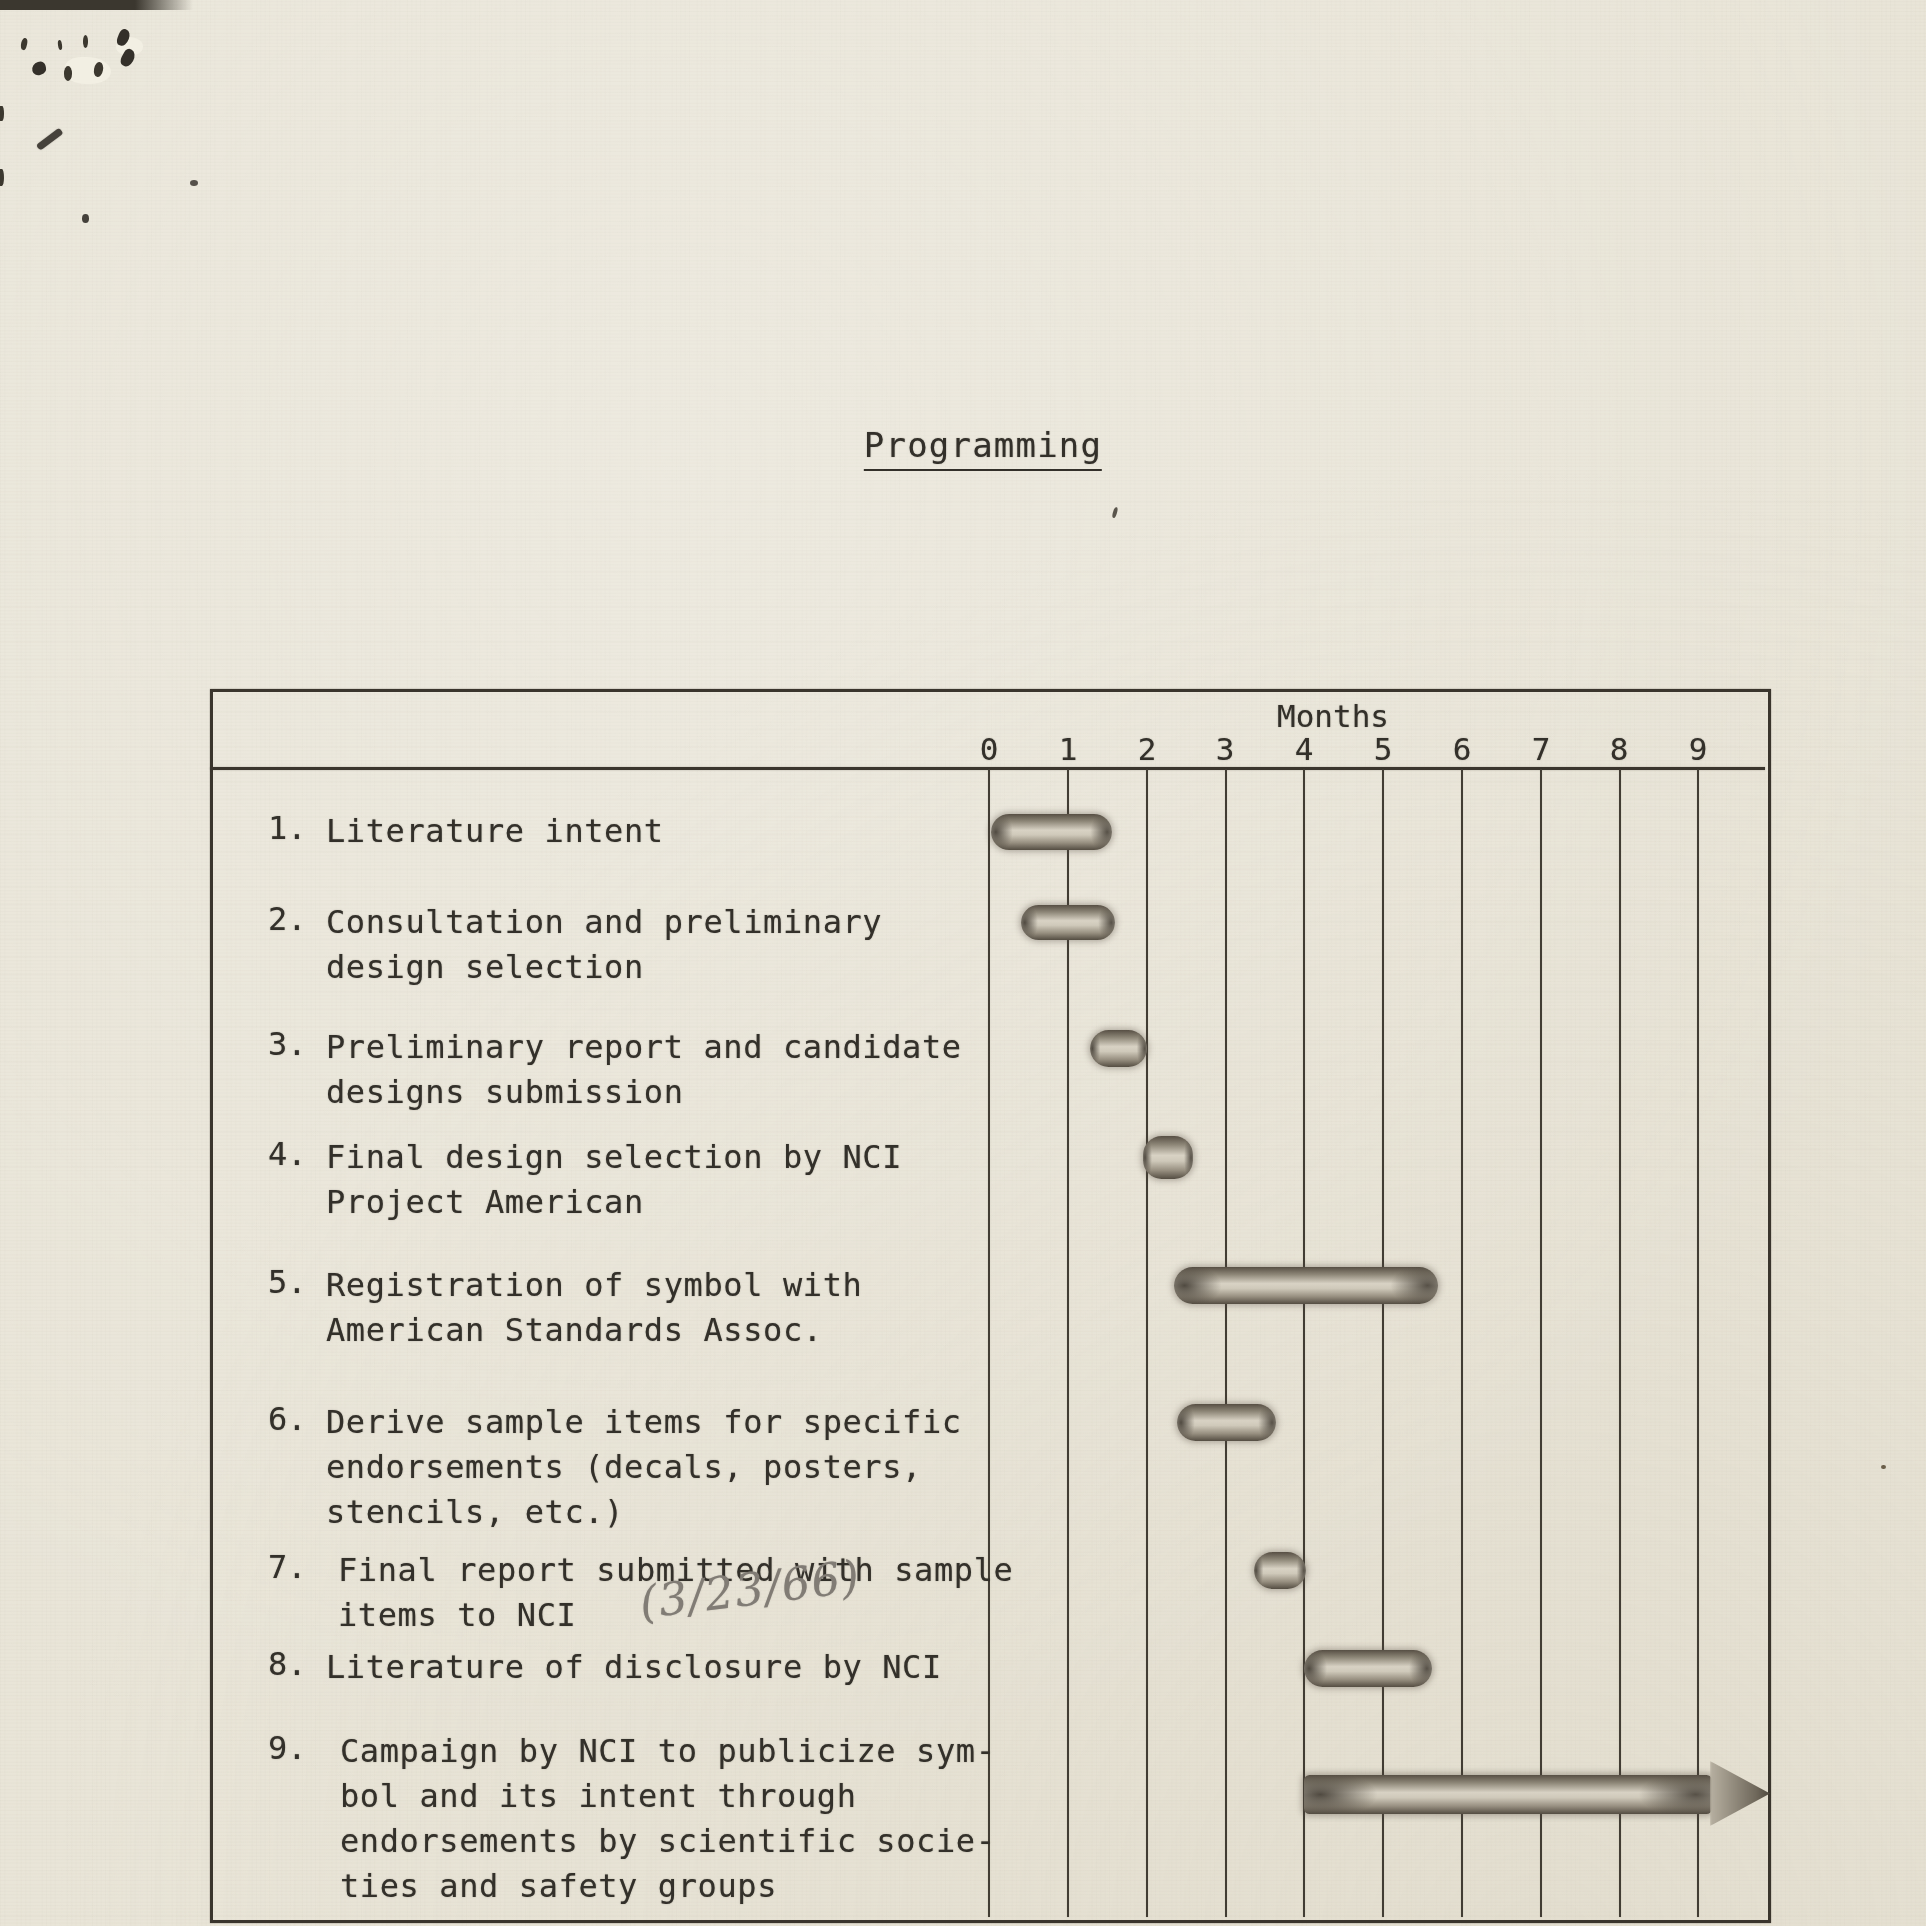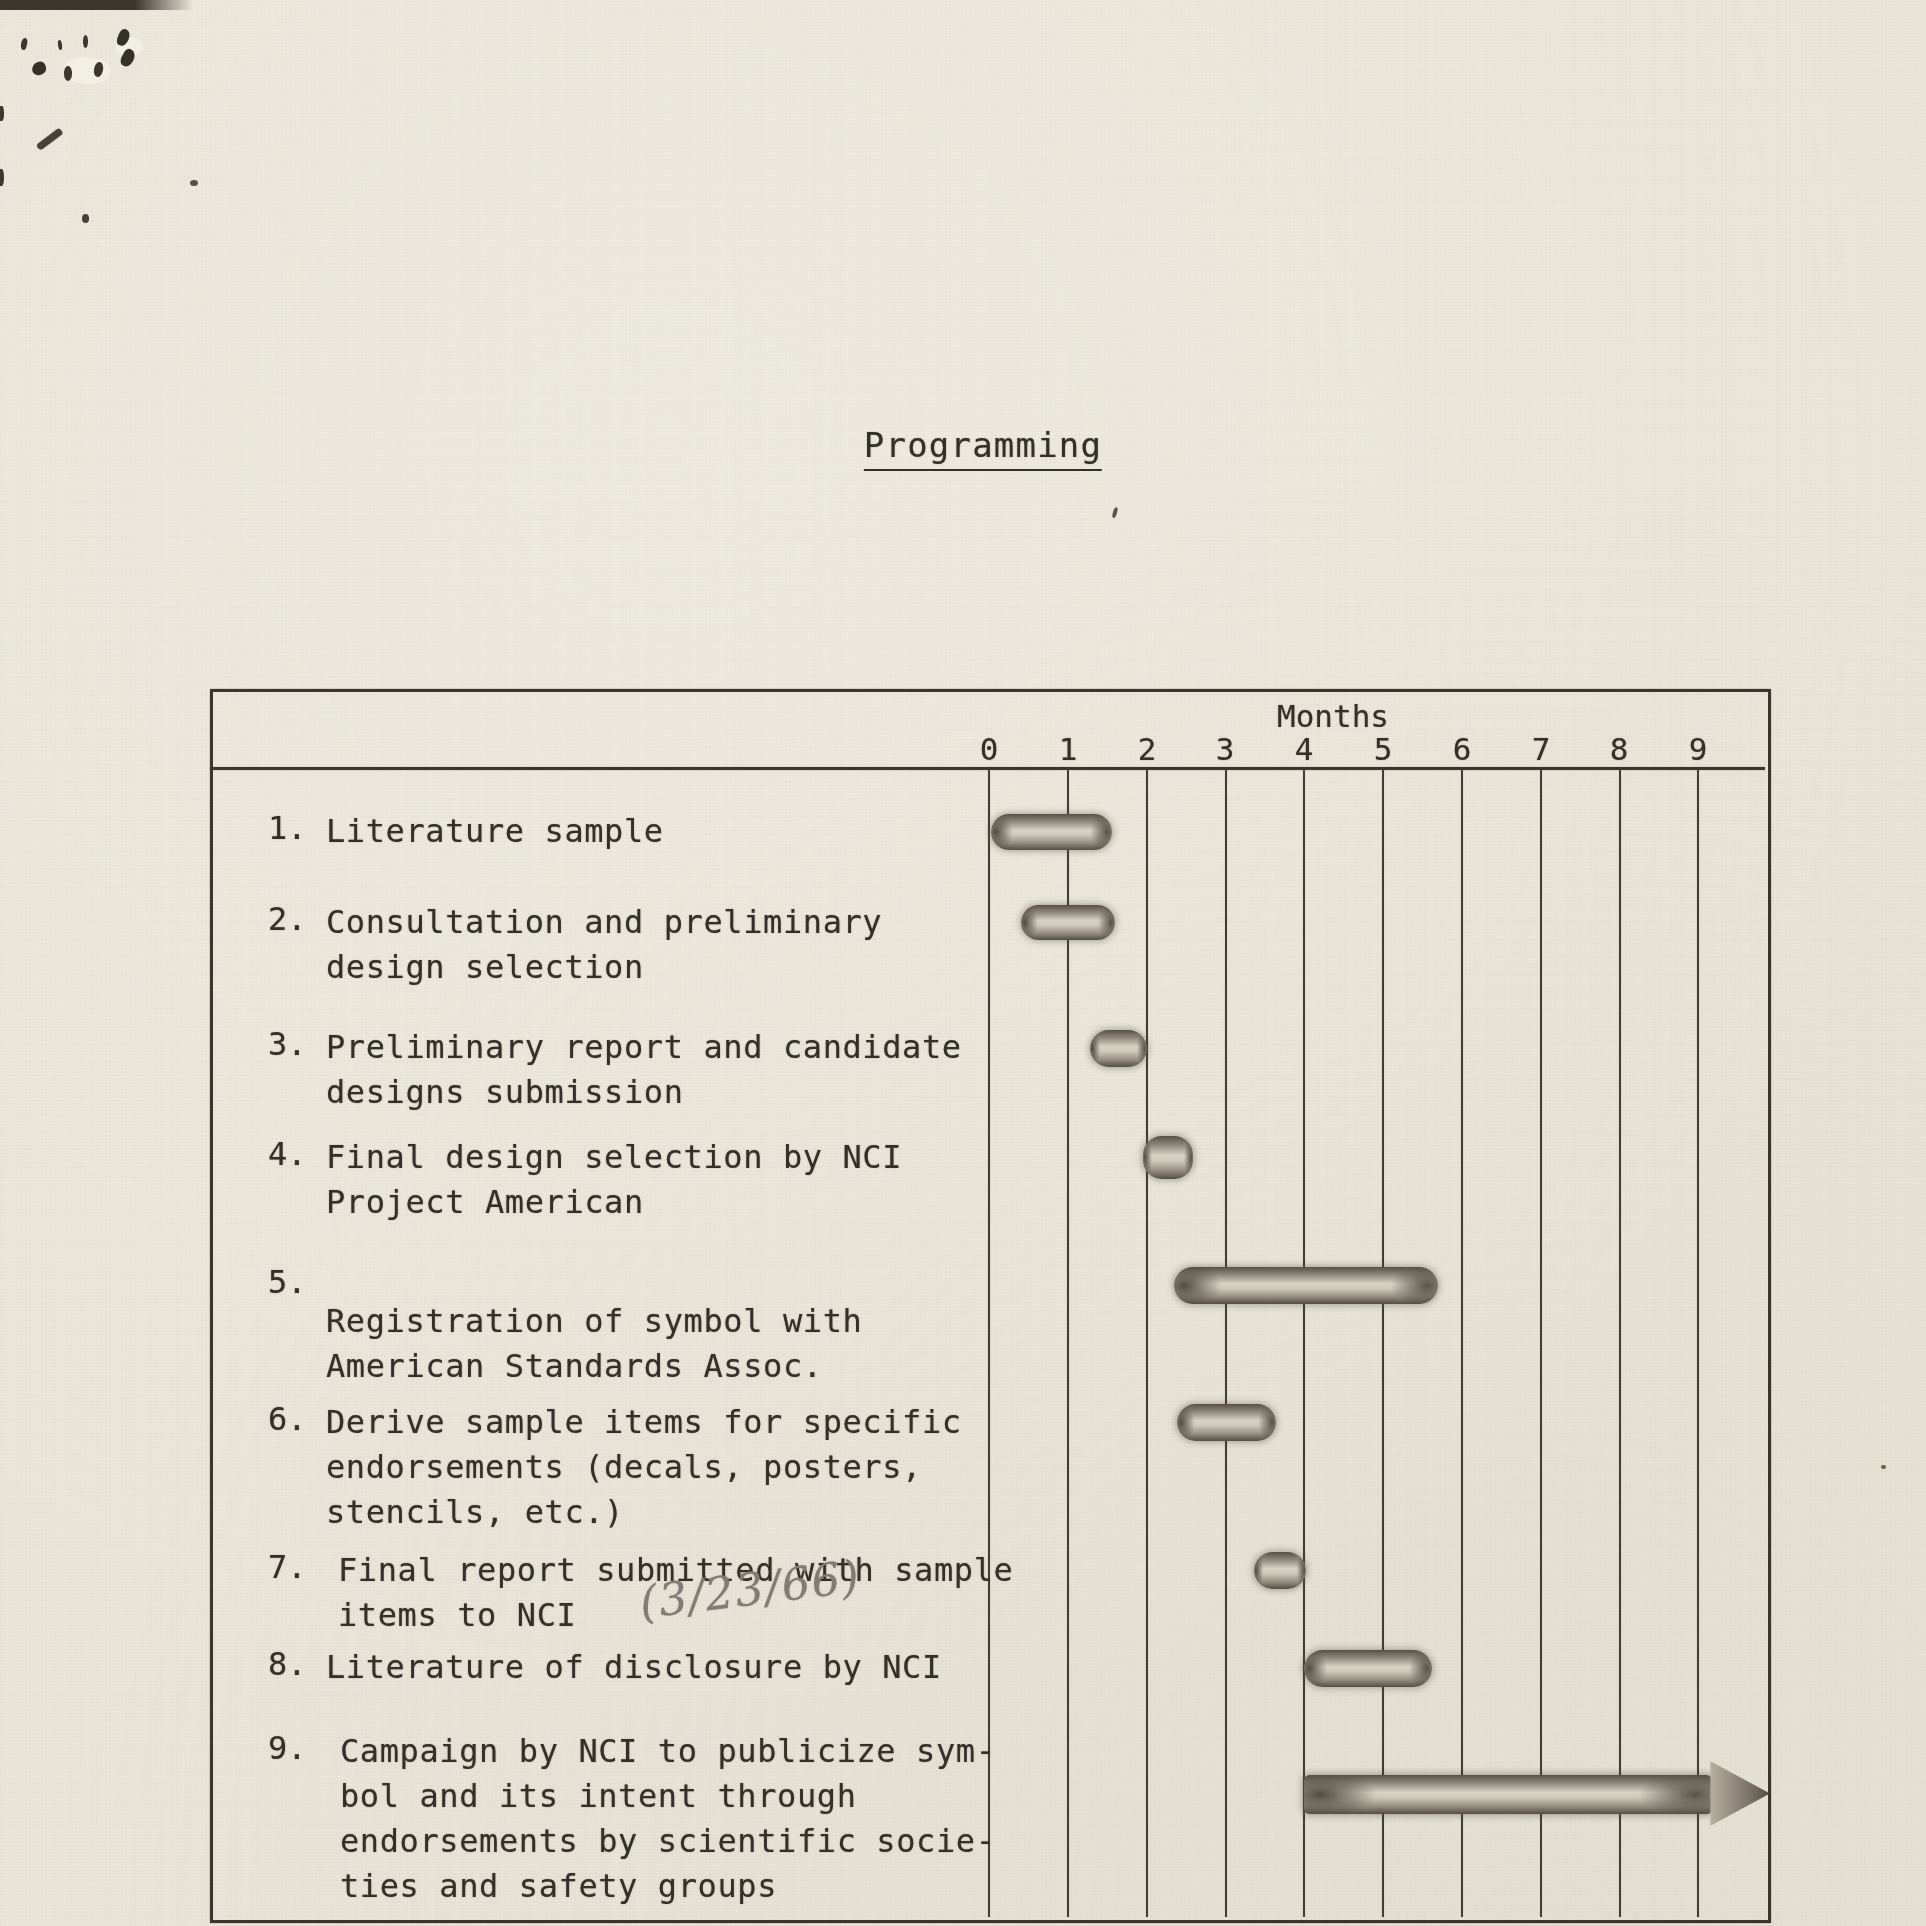--- a/index.html
+++ b/index.html
@@ -120,32 +120,32 @@
         <div class="tw tick" style="left: 1225px; top: 731px;">3</div>
         <div class="tw tick" style="left: 1304px; top: 731px;">4</div>
         <div class="tw tick" style="left: 1383px; top: 731px;">5</div>
         <div class="tw tick" style="left: 1462px; top: 731px;">6</div>
         <div class="tw tick" style="left: 1541px; top: 731px;">7</div>
         <div class="tw tick" style="left: 1619px; top: 731px;">8</div>
         <div class="tw tick" style="left: 1698px; top: 731px;">9</div>
       </div>
     <div id="rows">
         <div class="tw task-no" style="left: 268px; top: 809px;">1.</div>
-        <div class="tw task-lines" style="left: 326px; top: 809px;">Literature sample</div>
+        <div class="tw task-lines" style="left: 326px; top: 809px;">Literature intent</div>
         <div class="tw task-no" style="left: 268px; top: 900px;">2.</div>
         <div class="tw task-lines" style="left: 326px; top: 900px;">Consultation and preliminary
 design selection</div>
         <div class="tw task-no" style="left: 268px; top: 1025px;">3.</div>
         <div class="tw task-lines" style="left: 326px; top: 1025px;">Preliminary report and candidate
 designs submission</div>
         <div class="tw task-no" style="left: 268px; top: 1135px;">4.</div>
         <div class="tw task-lines" style="left: 326px; top: 1135px;">Final design selection by NCI
 Project American</div>
         <div class="tw task-no" style="left: 268px; top: 1263px;">5.</div>
-        <div class="tw task-lines" style="left: 326px; top: 1263px; margin-top: 36px;">Registration of symbol with
+        <div class="tw task-lines" style="left: 326px; top: 1263px;">Registration of symbol with
 American Standards Assoc.</div>
         <div class="tw task-no" style="left: 268px; top: 1400px;">6.</div>
         <div class="tw task-lines" style="left: 326px; top: 1400px;">Derive sample items for specific
 endorsements (decals, posters,
 stencils, etc.)</div>
         <div class="tw task-no" style="left: 268px; top: 1548px;">7.</div>
         <div class="tw task-lines" style="left: 338px; top: 1548px;">Final report submitted with sample
 items to NCI</div>
         <div class="pencil annotation" style="left: 639px; top: 1563px;">(3/23/66)</div>
         <div class="tw task-no" style="left: 268px; top: 1645px;">8.</div>

